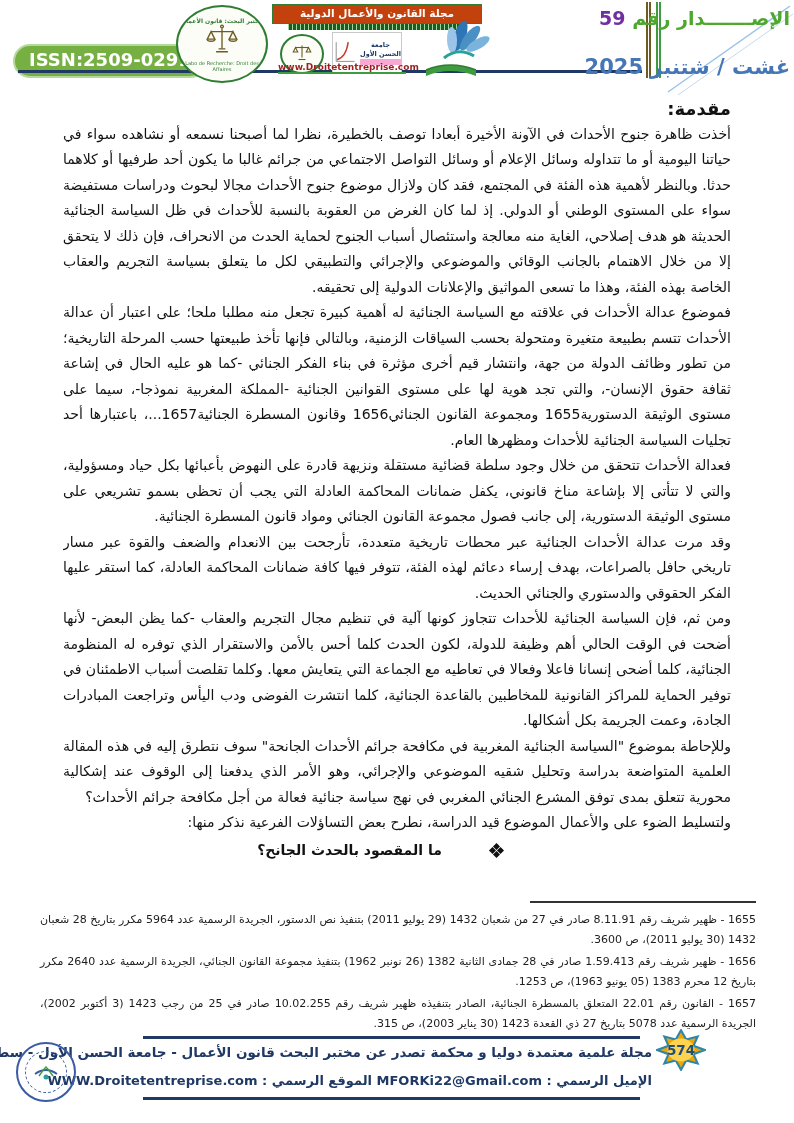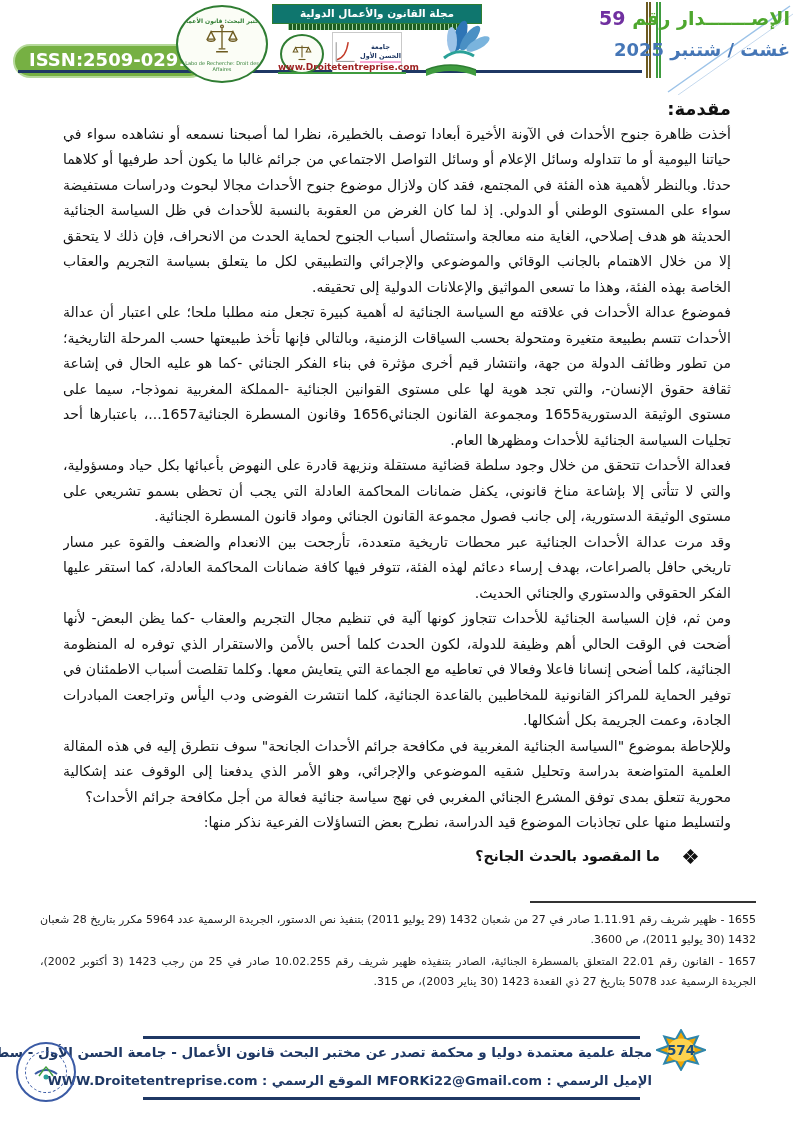--- a/index.html
+++ b/index.html
@@ -13,54 +13,54 @@
     font-size:18px;line-height:28px;white-space:nowrap;}
   .header-rule{left:18px;top:70px;width:624px;height:3px;background:#1f3864;}
 
   .lab-logo{left:176px;top:5px;width:92px;height:78px;border-radius:50%;
     border:2px solid #2f7d32;background:#fbfdf6;box-sizing:border-box;
     display:flex;flex-direction:column;align-items:center;justify-content:center;overflow:hidden;}
   .lab-top-text{font-size:6px;color:#2f7d32;font-weight:bold;text-align:center;line-height:7px;}
   .lab-bottom-text{font-size:5px;color:#2f7d32;text-align:center;line-height:6px;}
 
   .journal-logo{left:272px;top:4px;width:210px;height:86px;}
-  .journal-banner{height:18px;background:#0f766e;border:1px solid #2e7d32;color:#fff;
+  .journal-banner{height:18px;background:#c2410c;border:1px solid #2e7d32;color:#fff;
     font-size:10.5px;font-weight:bold;text-align:center;line-height:17px;direction:rtl;white-space:nowrap;overflow:hidden;}
   .journal-substrip{height:6px;margin:0 16px;background:#1d5c20;
     background-image:repeating-linear-gradient(90deg,#9fd39f 0 1px,transparent 1px 4px);}
   .journal-row{position:relative;height:44px;}
   .mini-lab{position:absolute;left:8px;top:4px;width:44px;height:40px;border-radius:50%;
     border:2px solid #2f7d32;background:#fbfdf6;box-sizing:border-box;
     display:flex;align-items:center;justify-content:center;}
   .chart-box{position:absolute;left:60px;top:2px;width:70px;height:42px;background:#fff;
     border:1px solid #c9c9c9;display:flex;align-items:center;justify-content:center;gap:3px;box-sizing:border-box;}
   .univ-text{font-size:6.5px;color:#1f3864;font-weight:bold;text-align:center;
-    border-bottom:2px solid #f9a8d4;line-height:9px;direction:rtl;}
+    border-bottom:6px solid #f9a8d4;line-height:9px;direction:rtl;}
   .bird-wrap{position:absolute;right:-8px;top:-16px;}
   .journal-url{position:absolute;left:6px;bottom:2px;color:#9c1f1f;font-weight:bold;
     font-size:9px;letter-spacing:0;}
   .url-underline{position:absolute;left:6px;bottom:0;width:128px;height:2px;background:#3f9b3f;}
 
   .bar-olive{left:646px;top:2px;width:5px;height:76px;border-left:2px solid #6d5b21;
     border-right:2px solid #6d5b21;box-sizing:border-box;}
   .bar-green{left:656px;top:2px;width:5px;height:76px;border-left:2px solid #3f9b3f;
     border-right:2px solid #3f9b3f;box-sizing:border-box;}
 
   .issue-block{left:662px;top:7px;width:128px;text-align:center;direction:rtl;}
   .issue-line1{color:#4ea72e;font-weight:bold;font-size:19px;white-space:nowrap;}
   .issue-num{color:#7030a0;}
-  .issue-line2{color:#4576b6;font-weight:bold;font-size:18px;margin-top:10px;white-space:nowrap;}
+  .issue-line2{color:#4576b6;font-weight:bold;font-size:21px;margin-top:26px;white-space:nowrap;}
   .diag-svg{left:640px;top:0;pointer-events:none;}
 
   
   .content{left:63px;top:96px;width:668px;max-height:806px;overflow:hidden;
     direction:rtl;text-align:justify;font-size:14px;line-height:25.5px;color:#121212;}
   .content h3{margin:0;font-size:18px;font-weight:bold;}
   .content p{margin:0;}
-  .bullet-row{display:flex;align-items:center;gap:24px;padding-right:34px;font-weight:bold;margin-top:8px;}
+  .bullet-row{display:flex;align-items:center;gap:48px;padding-right:34px;font-weight:bold;margin-top:2px;justify-content:center;}
   .diamond{position:relative;width:13px;height:13px;flex:0 0 13px;}
   .diamond i{position:absolute;width:5px;height:5px;background:#111;transform:rotate(45deg);}
   .diamond i:nth-child(1){top:0;left:4px;}
   .diamond i:nth-child(2){left:0;top:4px;}
   .diamond i:nth-child(3){right:0;top:4px;}
   .diamond i:nth-child(4){bottom:0;left:4px;}
 
   
   .footnotes{left:40px;top:901px;width:716px;direction:rtl;}
   .fn-rule{width:226px;height:2px;background:#333;margin:0 0 7px auto;margin-right:0;}
@@ -171,35 +171,36 @@
   </div>
 
   <div class="abs content">
     <h3>مقدمة:</h3>
     <p>أخذت ظاهرة جنوح الأحداث في الآونة الأخيرة أبعادا توصف بالخطيرة، نظرا لما أصبحنا نسمعه أو نشاهده سواء في حياتنا اليومية أو ما تتداوله وسائل الإعلام أو وسائل التواصل الاجتماعي من جرائم غالبا ما يكون أحد طرفيها أو كلاهما حدثا. وبالنظر لأهمية هذه الفئة في المجتمع، فقد كان ولازال موضوع جنوح الأحداث مجالا لبحوث ودراسات مستفيضة سواء على المستوى الوطني أو الدولي. إذ لما كان الغرض من العقوبة بالنسبة للأحداث في ظل السياسة الجنائية الحديثة هو هدف إصلاحي، الغاية منه معالجة واستئصال أسباب الجنوح لحماية الحدث من الانحراف، فإن ذلك لا يتحقق إلا من خلال الاهتمام بالجانب الوقائي والموضوعي والإجرائي والتطبيقي لكل ما يتعلق بسياسة التجريم والعقاب الخاصة بهذه الفئة، وهذا ما تسعى المواثيق والإعلانات الدولية إلى تحقيقه.</p>
     <p>فموضوع عدالة الأحداث في علاقته مع السياسة الجنائية له أهمية كبيرة تجعل منه مطلبا ملحا؛ على اعتبار أن عدالة الأحداث تتسم بطبيعة متغيرة ومتحولة بحسب السياقات الزمنية، وبالتالي فإنها تأخذ طبيعتها حسب المرحلة التاريخية؛ من تطور وظائف الدولة من جهة، وانتشار قيم أخرى مؤثرة في بناء الفكر الجنائي -كما هو عليه الحال في إشاعة ثقافة حقوق الإنسان-، والتي تجد هوية لها على مستوى القوانين الجنائية -المملكة المغربية نموذجا-، سيما على مستوى الوثيقة الدستورية1655 ومجموعة القانون الجنائي1656 وقانون المسطرة الجنائية1657...، باعتبارها أحد تجليات السياسة الجنائية للأحداث ومظهرها العام.</p>
     <p>فعدالة الأحداث تتحقق من خلال وجود سلطة قضائية مستقلة ونزيهة قادرة على النهوض بأعبائها بكل حياد ومسؤولية، والتي لا تتأتى إلا بإشاعة مناخ قانوني، يكفل ضمانات المحاكمة العادلة التي يجب أن تحظى بسمو تشريعي على مستوى الوثيقة الدستورية، إلى جانب فصول مجموعة القانون الجنائي ومواد قانون المسطرة الجنائية.</p>
     <p>وقد مرت عدالة الأحداث الجنائية عبر محطات تاريخية متعددة، تأرجحت بين الانعدام والضعف والقوة عبر مسار تاريخي حافل بالصراعات، بهدف إرساء دعائم لهذه الفئة، تتوفر فيها كافة ضمانات المحاكمة العادلة، كما استقر عليها الفكر الحقوقي والدستوري والجنائي الحديث.</p>
     <p>ومن ثم، فإن السياسة الجنائية للأحداث تتجاوز كونها آلية في تنظيم مجال التجريم والعقاب -كما يظن البعض- لأنها أضحت في الوقت الحالي أهم وظيفة للدولة، لكون الحدث كلما أحس بالأمن والاستقرار الذي توفره له المنظومة الجنائية، كلما أضحى إنسانا فاعلا وفعالا في تعاطيه مع الجماعة التي يتعايش معها. وكلما تقلصت أسباب الاطمئنان في توفير الحماية للمراكز القانونية للمخاطبين بالقاعدة الجنائية، كلما انتشرت الفوضى ودب اليأس وتراجعت المبادرات الجادة، وعمت الجريمة بكل أشكالها.</p>
     <p>وللإحاطة بموضوع "السياسة الجنائية المغربية في مكافحة جرائم الأحداث الجانحة" سوف نتطرق إليه في هذه المقالة العلمية المتواضعة بدراسة وتحليل شقيه الموضوعي والإجرائي، وهو الأمر الذي يدفعنا إلى الوقوف عند إشكالية محورية تتعلق بمدى توفق المشرع الجنائي المغربي في نهج سياسة جنائية فعالة من أجل مكافحة جرائم الأحداث؟</p>
-    <p>ولتسليط منها على تجاذبات الموضوع قيد الدراسة، نطرح بعض التساؤلات الفرعية نذكر منها:</p>
+    <p>ولتسليط الضوء على والأعمال الموضوع قيد الدراسة، نطرح بعض التساؤلات الفرعية نذكر منها:</p>
     <div class="bullet-row">
       <span class="diamond">
           <i></i>
           <i></i>
           <i></i>
           <i></i>
         </span>
       <span>ما المقصود بالحدث الجانح؟</span>
     </div>
   </div>
 
   <div class="abs footnotes">
     <div class="fn-rule"></div>
-    <p>1655 - ظهير شريف رقم 1.11.91 صادر في 27 من شعبان 1432 (29 يوليو 2011) بتنفيذ نص الدستور، الجريدة الرسمية عدد 5964 مكرر بتاريخ 28 شعبان 1432 (30 يوليو 2011)، ص 3600.</p>
+    <p>1655 - ظهير شريف رقم 8.11.91 صادر في 27 من شعبان 1432 (29 يوليو 2011) بتنفيذ نص الدستور، الجريدة الرسمية عدد 5964 مكرر بتاريخ 28 شعبان 1432 (30 يوليو 2011)، ص 3600.</p>
+    <p>1656 - ظهير شريف رقم 1.59.413 صادر في 28 جمادى الثانية 1382 (26 نونبر 1962) بتنفيذ مجموعة القانون الجنائي، الجريدة الرسمية عدد 2640 مكرر بتاريخ 12 محرم 1383 (05 يونيو 1963)، ص 1253.</p>
     <p>1657 - القانون رقم 22.01 المتعلق بالمسطرة الجنائية، الصادر بتنفيذه ظهير شريف رقم 10.02.255 صادر في 25 من رجب 1423 (3 أكتوبر 2002)، الجريدة الرسمية عدد 5078 بتاريخ 27 ذي القعدة 1423 (30 يناير 2003)، ص 315.</p>
   </div>
 
   <svg class="abs star-badge" width="50" height="42" viewBox="0 0 48 40">
     <polygon points="47,20 36,16 40,7 29,10 24,1 19,10 8,7 12,16 1,20 12,24 8,33 19,30 24,39 29,30 40,33 36,24" fill="#f0a500" stroke="#2e86ab" stroke-width="2"></polygon>
     <ellipse cx="24" cy="20" rx="13" ry="11" fill="#ffd34e"></ellipse>
     <text x="24" y="25" text-anchor="middle" font-size="13" font-weight="bold" fill="#1f4e79">574</text>
   </svg>
 
   <div class="abs footer-rule-top"></div>

